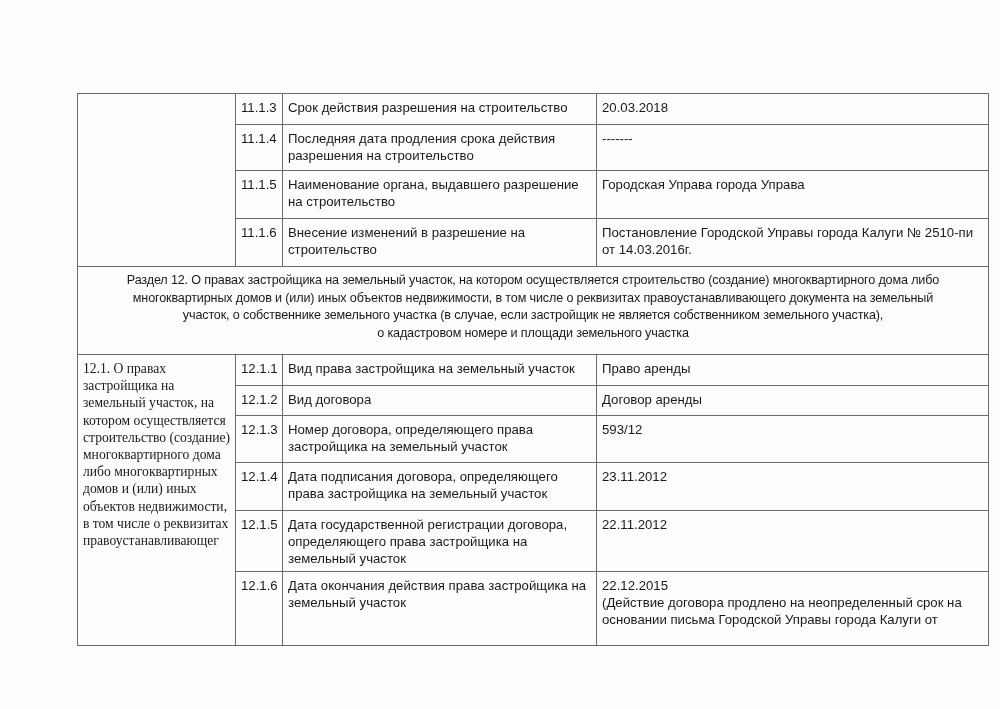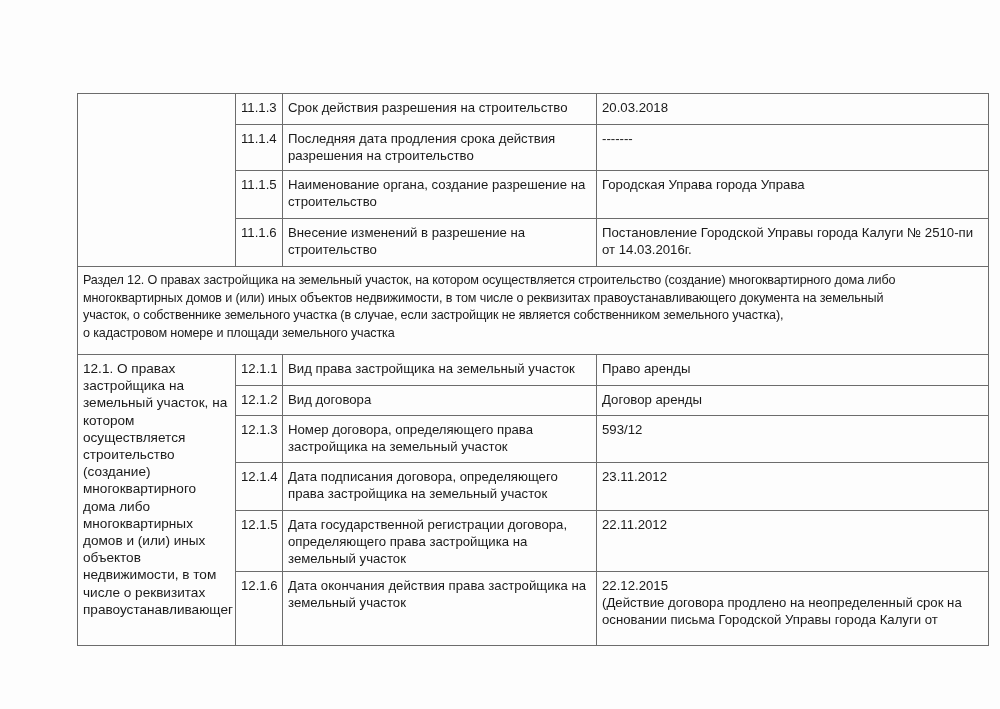--- a/index.html
+++ b/index.html
@@ -17,24 +17,24 @@
     border: 1.3px solid #6c6c6c; vertical-align: top; padding: 5px 5px 4px 5px;
     box-sizing: border-box;
     margin-top: 8px;
   }
   col.c1 { width: 158px; }
   col.c2 { width: 47px; }
   col.c3 { width: 314px; }
   col.c4 { width: 392px; }
   td.num { padding-left: 4px; padding-right: 2px; white-space: nowrap; }
   td.section {
-    font-family: "Liberation Sans Narrow", "Liberation Sans", sans-serif;
+    text-align: center; font-family: "Liberation Sans Narrow", "Liberation Sans", sans-serif;
     font-size: 12.6px; line-height: 17.5px; padding: 10px 8px 8px 8px; letter-spacing: -0.15px;
   }
-  td.side { padding-top: 7px; font-size: 13.6px; line-height: 17.2px; }
+  td.side { padding-top: 7px; font-size: 13.6px; line-height: 17.2px; font-family: Liberation Serif, serif; }
 </style>
 </head>
 <body>
 
 <div class="page">
 <table class="doc">
   <colgroup>
         <col class="c1">
         <col class="c2">
         <col class="c3">
@@ -47,21 +47,21 @@
       <td>Срок действия разрешения на строительство</td>
       <td>20.03.2018</td>
     </tr>
     <tr style="height:46px">
       <td class="num">11.1.4</td>
       <td>Последняя дата продления срока действия разрешения на строительство</td>
       <td>-------</td>
     </tr>
     <tr style="height:48px">
       <td class="num">11.1.5</td>
-      <td>Наименование органа, создание разрешение на строительство</td>
+      <td>Наименование органа, выдавшего разрешение на строительство</td>
       <td>Городская Управа города Управа</td>
     </tr>
     <tr style="height:48px">
       <td class="num">11.1.6</td>
       <td>Внесение изменений в разрешение на строительство</td>
       <td>Постановление Городской Управы города Калуги № 2510-пи от 14.03.2016г.</td>
     </tr>
 
     <tr style="height:88px">
       <td colspan="4" class="section">

